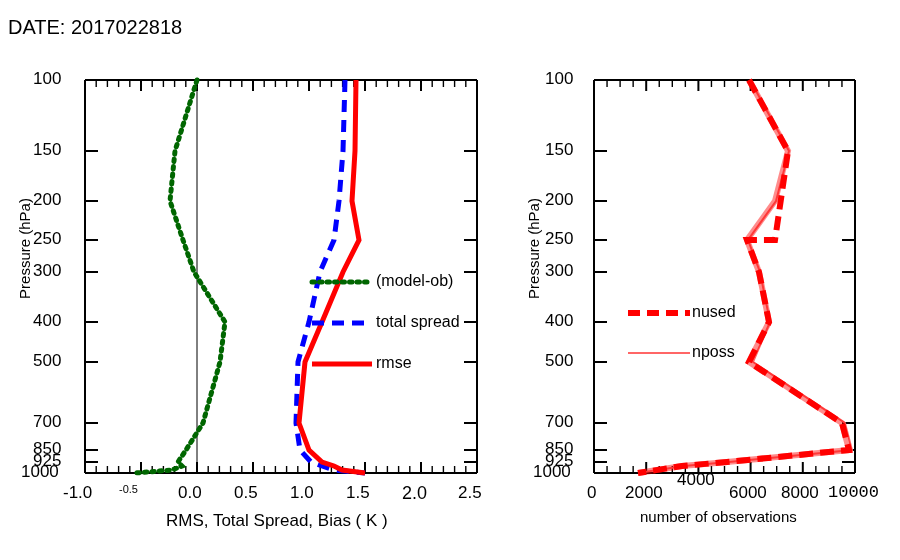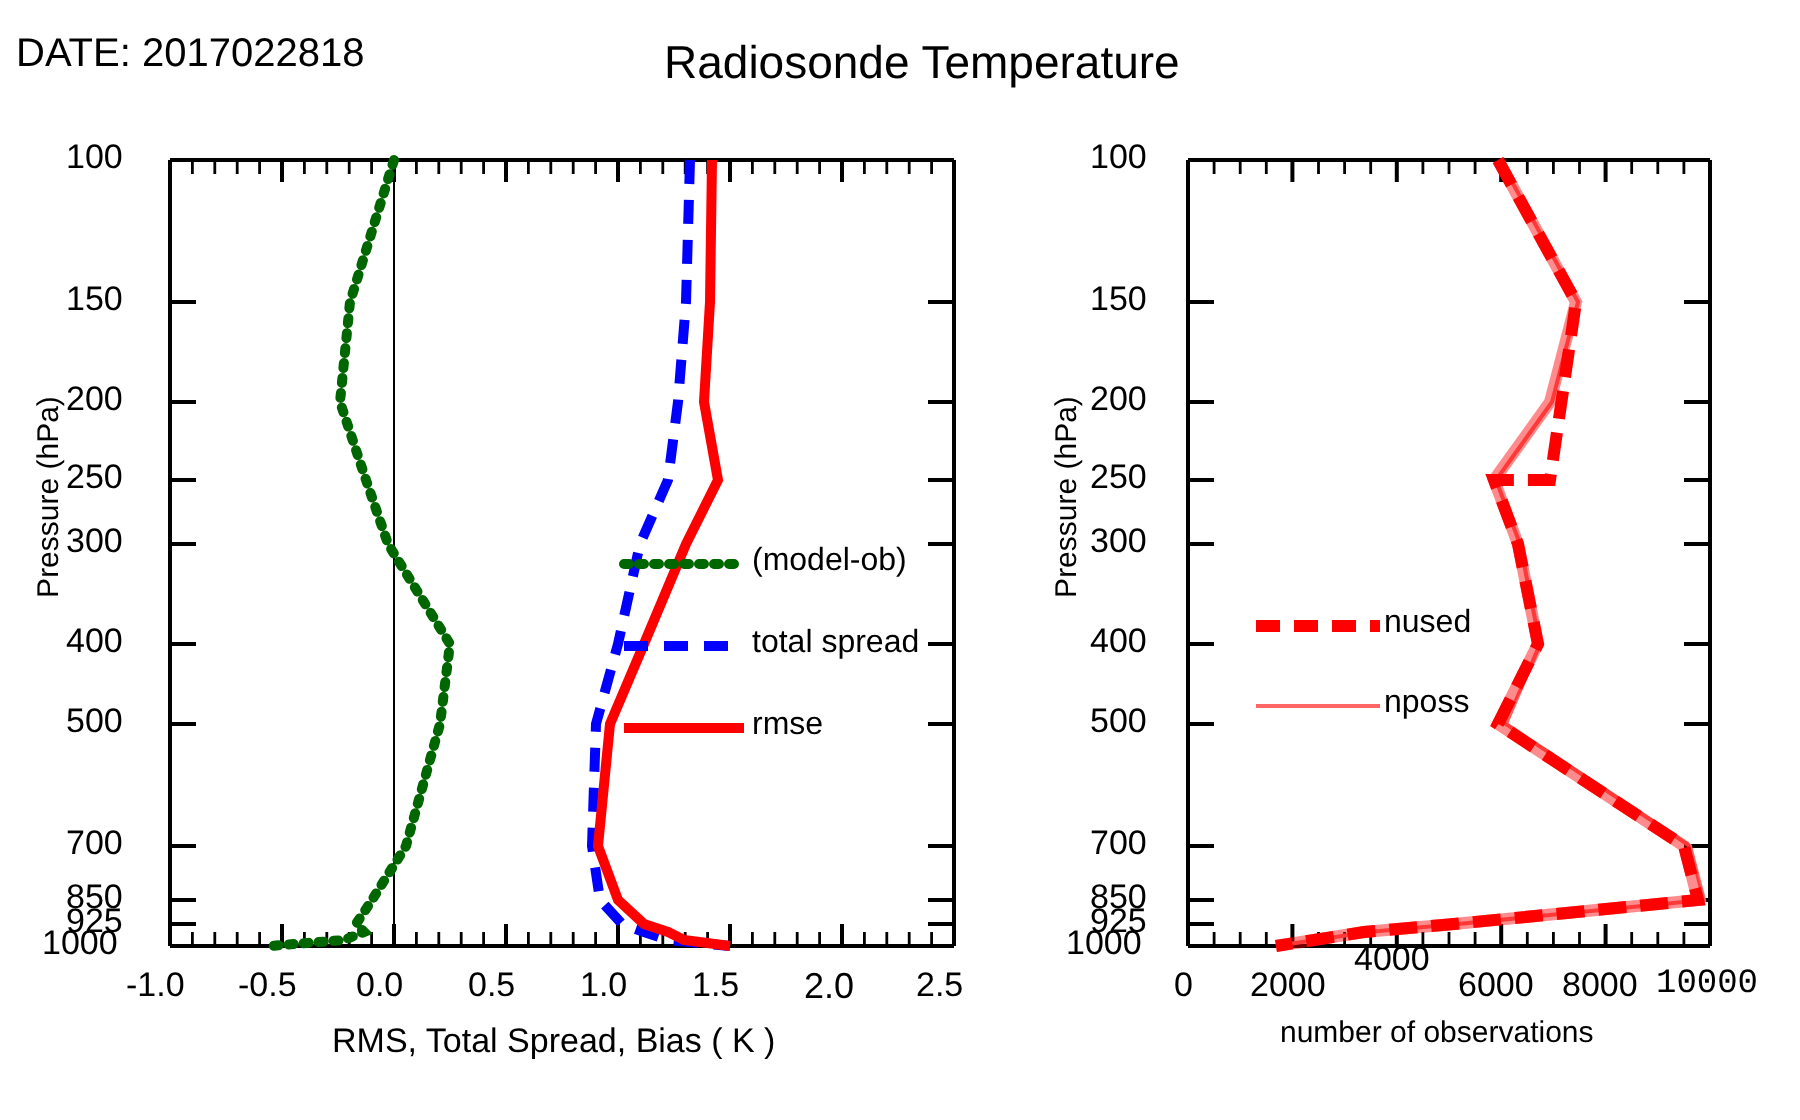--- a/index.html
+++ b/index.html
@@ -39,21 +39,20 @@
     left: 0;
     top: 0;
   }
 </style>
 </head>
 <body>
 
 <div id="root">
 
   <div class="txt" id="date-label">DATE: 2017022818</div>
-  <div class="txt" id="main-title">Radiosonde Temperature</div>
 
   <svg id="figure" width="900" height="560">
 
     <g>
 
       <g stroke="#000" stroke-width="2" fill="none">
         <line x1="85" y1="80" x2="85" y2="473"></line>
         <line x1="477" y1="80" x2="477" y2="473"></line>
         <line x1="85" y1="80" x2="477" y2="80"></line>
         <line x1="85" y1="473" x2="477" y2="473"></line>
@@ -278,21 +277,21 @@
   <div class="txt" style="left:33px; top:229px; font-size:17px;">250</div>
   <div class="txt" style="left:33px; top:261px; font-size:17px;">300</div>
   <div class="txt" style="left:33px; top:311px; font-size:17px;">400</div>
   <div class="txt" style="left:33px; top:351px; font-size:17px;">500</div>
   <div class="txt" style="left:33px; top:412px; font-size:17px;">700</div>
   <div class="txt" style="left:33px; top:439px; font-size:17px;">850</div>
   <div class="txt" style="left:33px; top:451px; font-size:17px;">925</div>
   <div class="txt" style="left:21px; top:462px; font-size:17px;">1000</div>
 
   <div class="txt" style="left:63px; top:483px; font-size:17px;">-1.0</div>
-  <div class="txt" style="left:119px; top:483px; font-size:17px;text-align:right;">-0.5</div>
+  <div class="txt" style="left:119px; top:483px; font-size:11px;text-align:right;">-0.5</div>
   <div class="txt" style="left:178px; top:483px; font-size:17px;">0.0</div>
   <div class="txt" style="left:234px; top:483px; font-size:17px;">0.5</div>
   <div class="txt" style="left:290px; top:483px; font-size:17px;">1.0</div>
   <div class="txt" style="left:346px; top:483px; font-size:17px;">1.5</div>
   <div class="txt" style="left:402px; top:483px; font-size:18px;">2.0</div>
   <div class="txt" style="left:458px; top:483px; font-size:17px;">2.5</div>
 
   <div class="txt" style="left:166px; top:511px; font-size:17px;">RMS, Total Spread, Bias ( K )</div>
 
   <div class="txt" style="left:376px; top:272px; font-size:16px;">(model-ob)</div>

